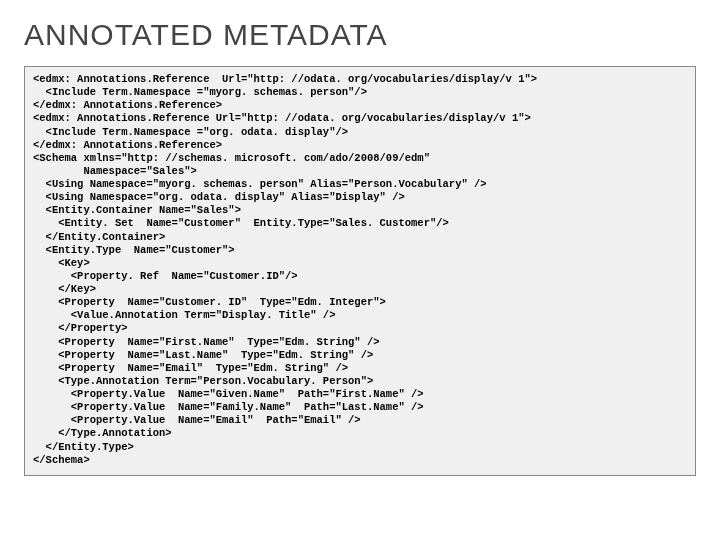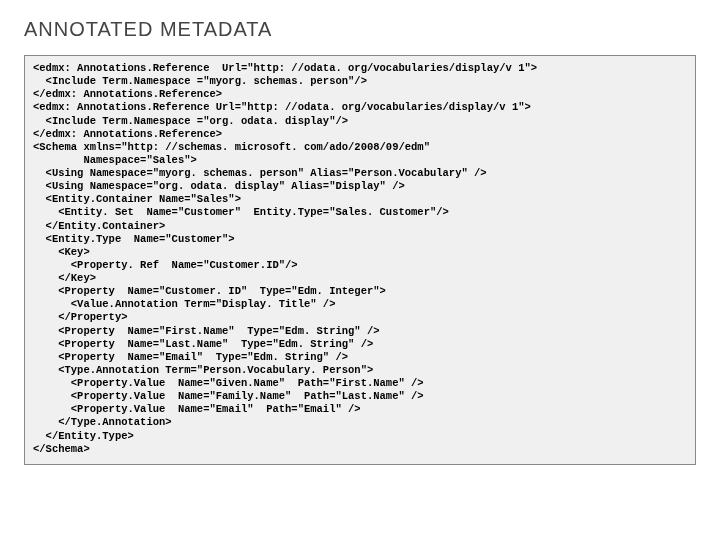--- a/index.html
+++ b/index.html
@@ -5,21 +5,21 @@
   * { margin: 0; padding: 0; box-sizing: border-box; }
   body {
     width: 720px;
     height: 540px;
     background: #fff;
     font-family: "Segoe UI", Arial, sans-serif;
     padding: 18px 24px 16px 24px;
     overflow: hidden;
   }
   .title {
-    font-size: 20px;
+    font-size: 30px;
     font-weight: 400;
     color: #444;
     letter-spacing: 1px;
     margin-bottom: 14px;
   }
   .code-box {
     border: 1px solid #888;
     background: #f0f0f0;
     padding: 6px 8px 8px 8px;
     font-family: "Courier New", monospace;

